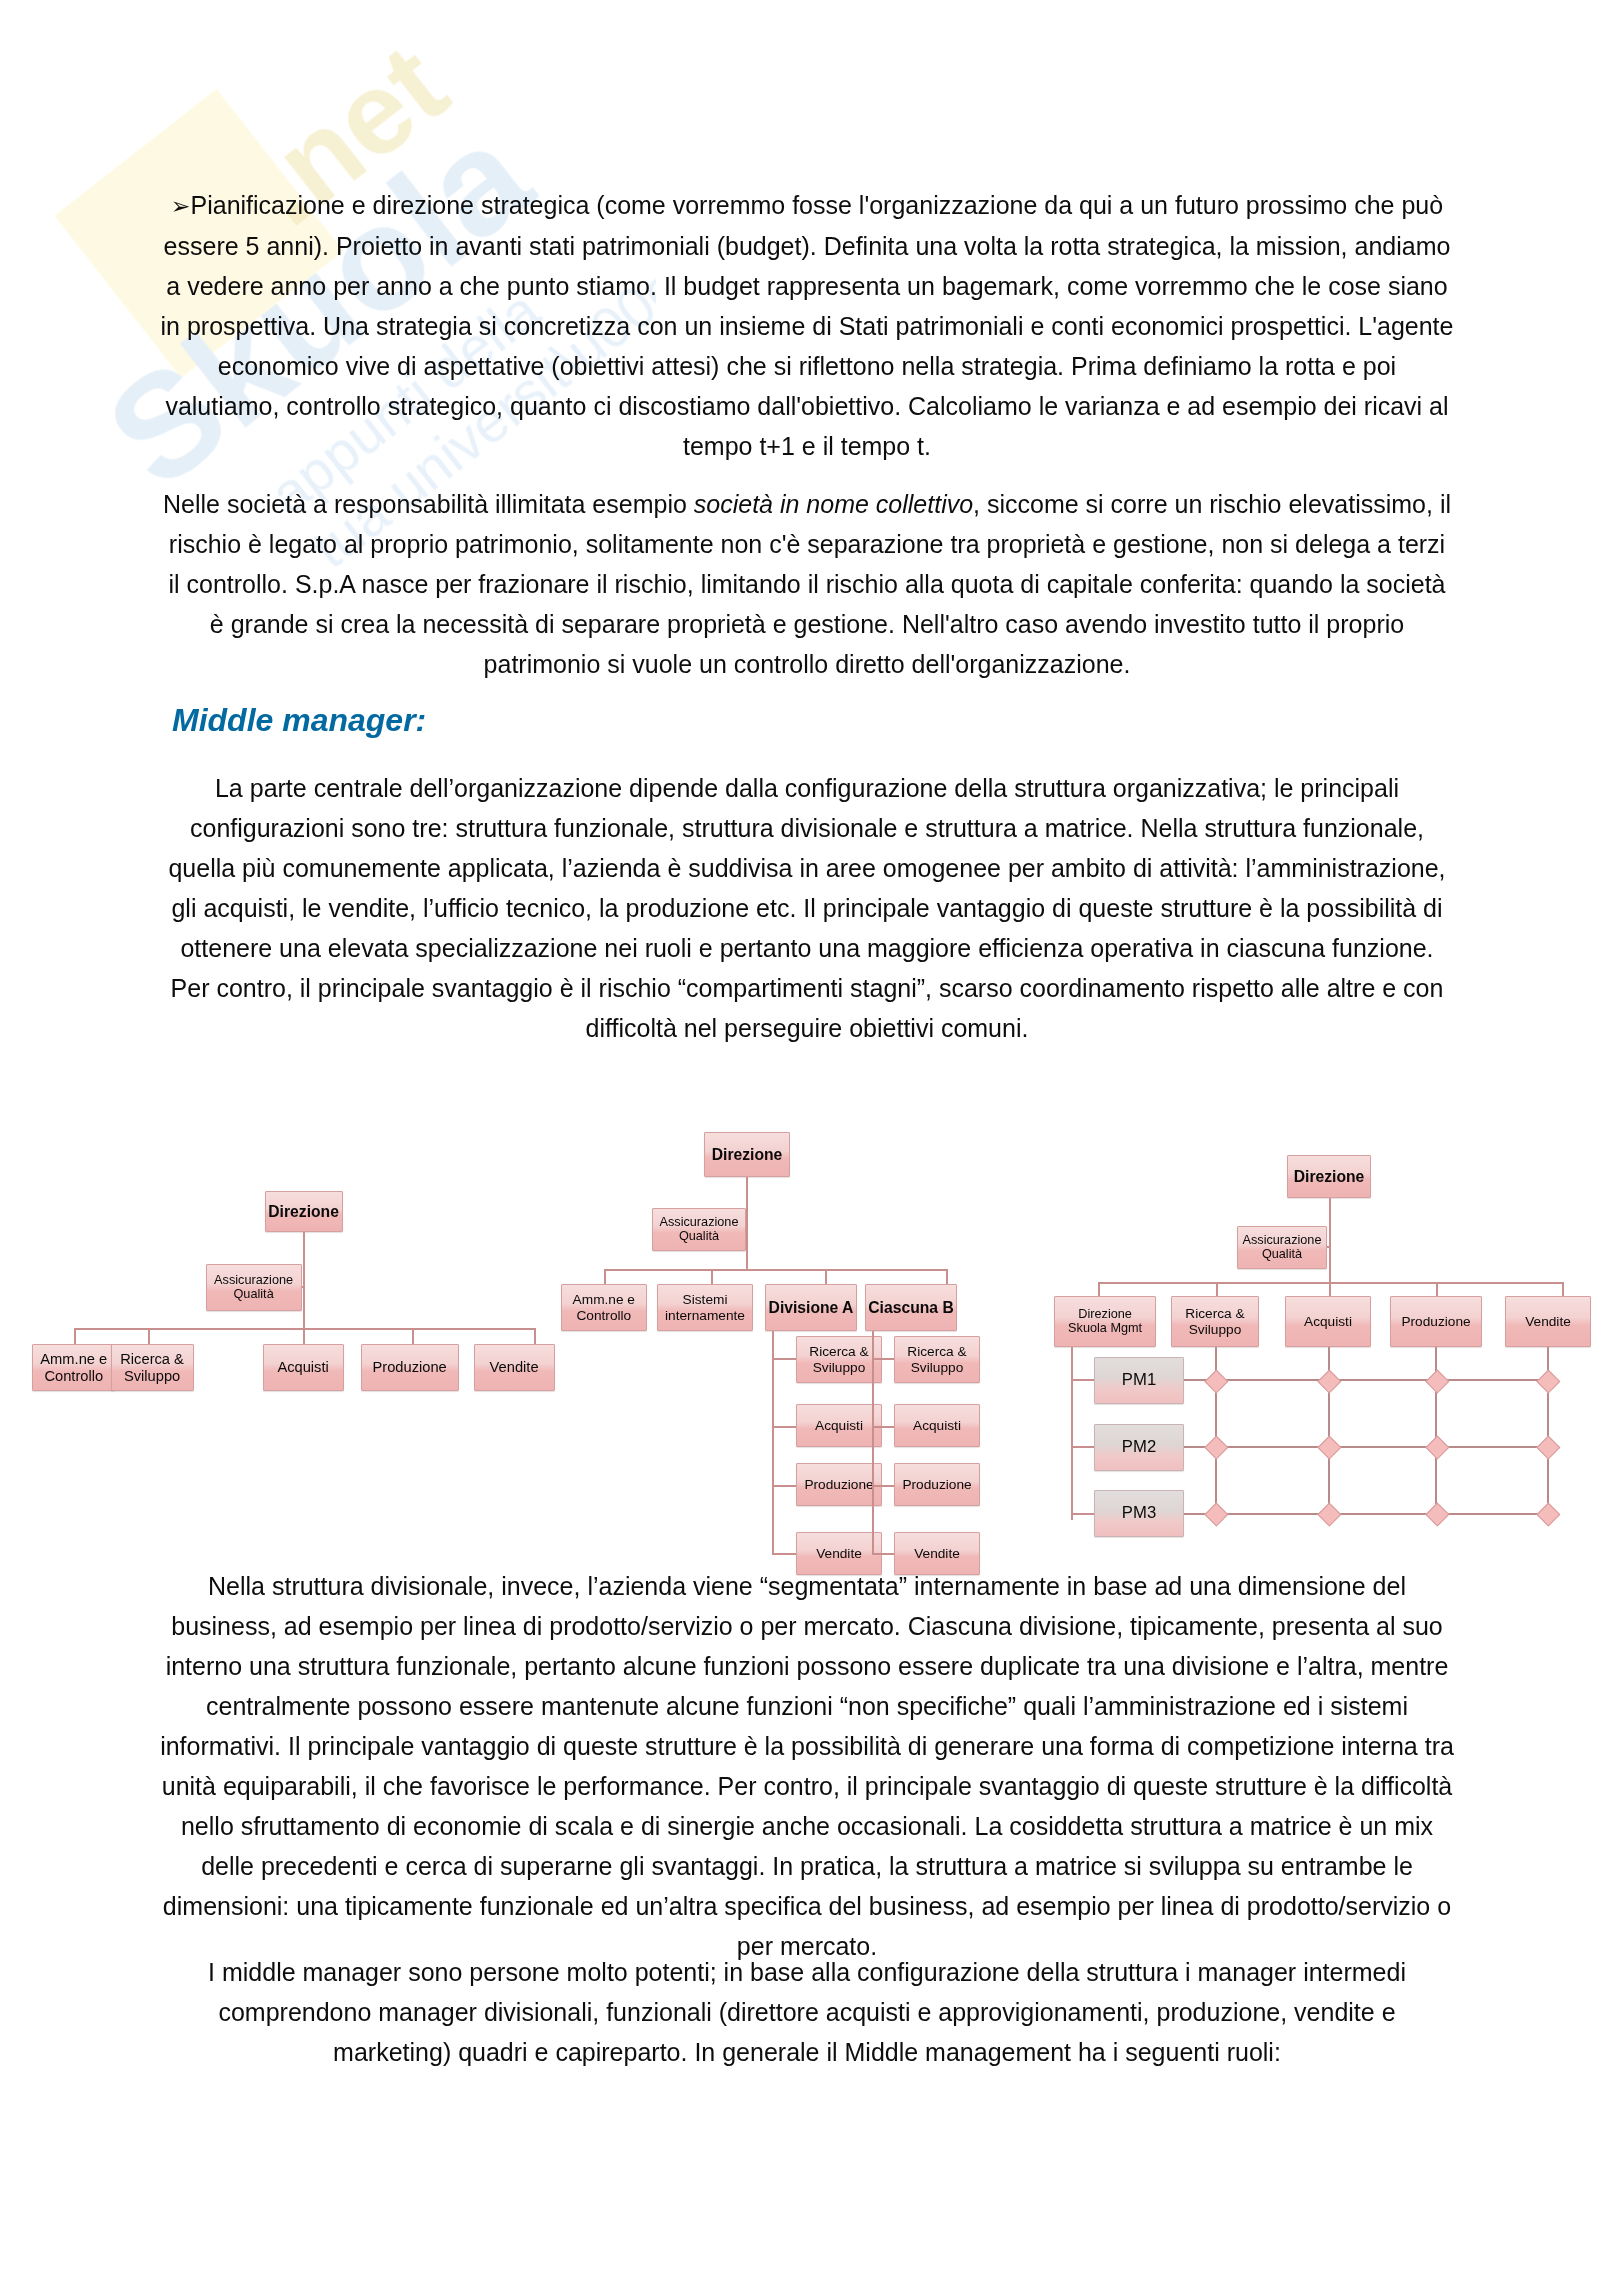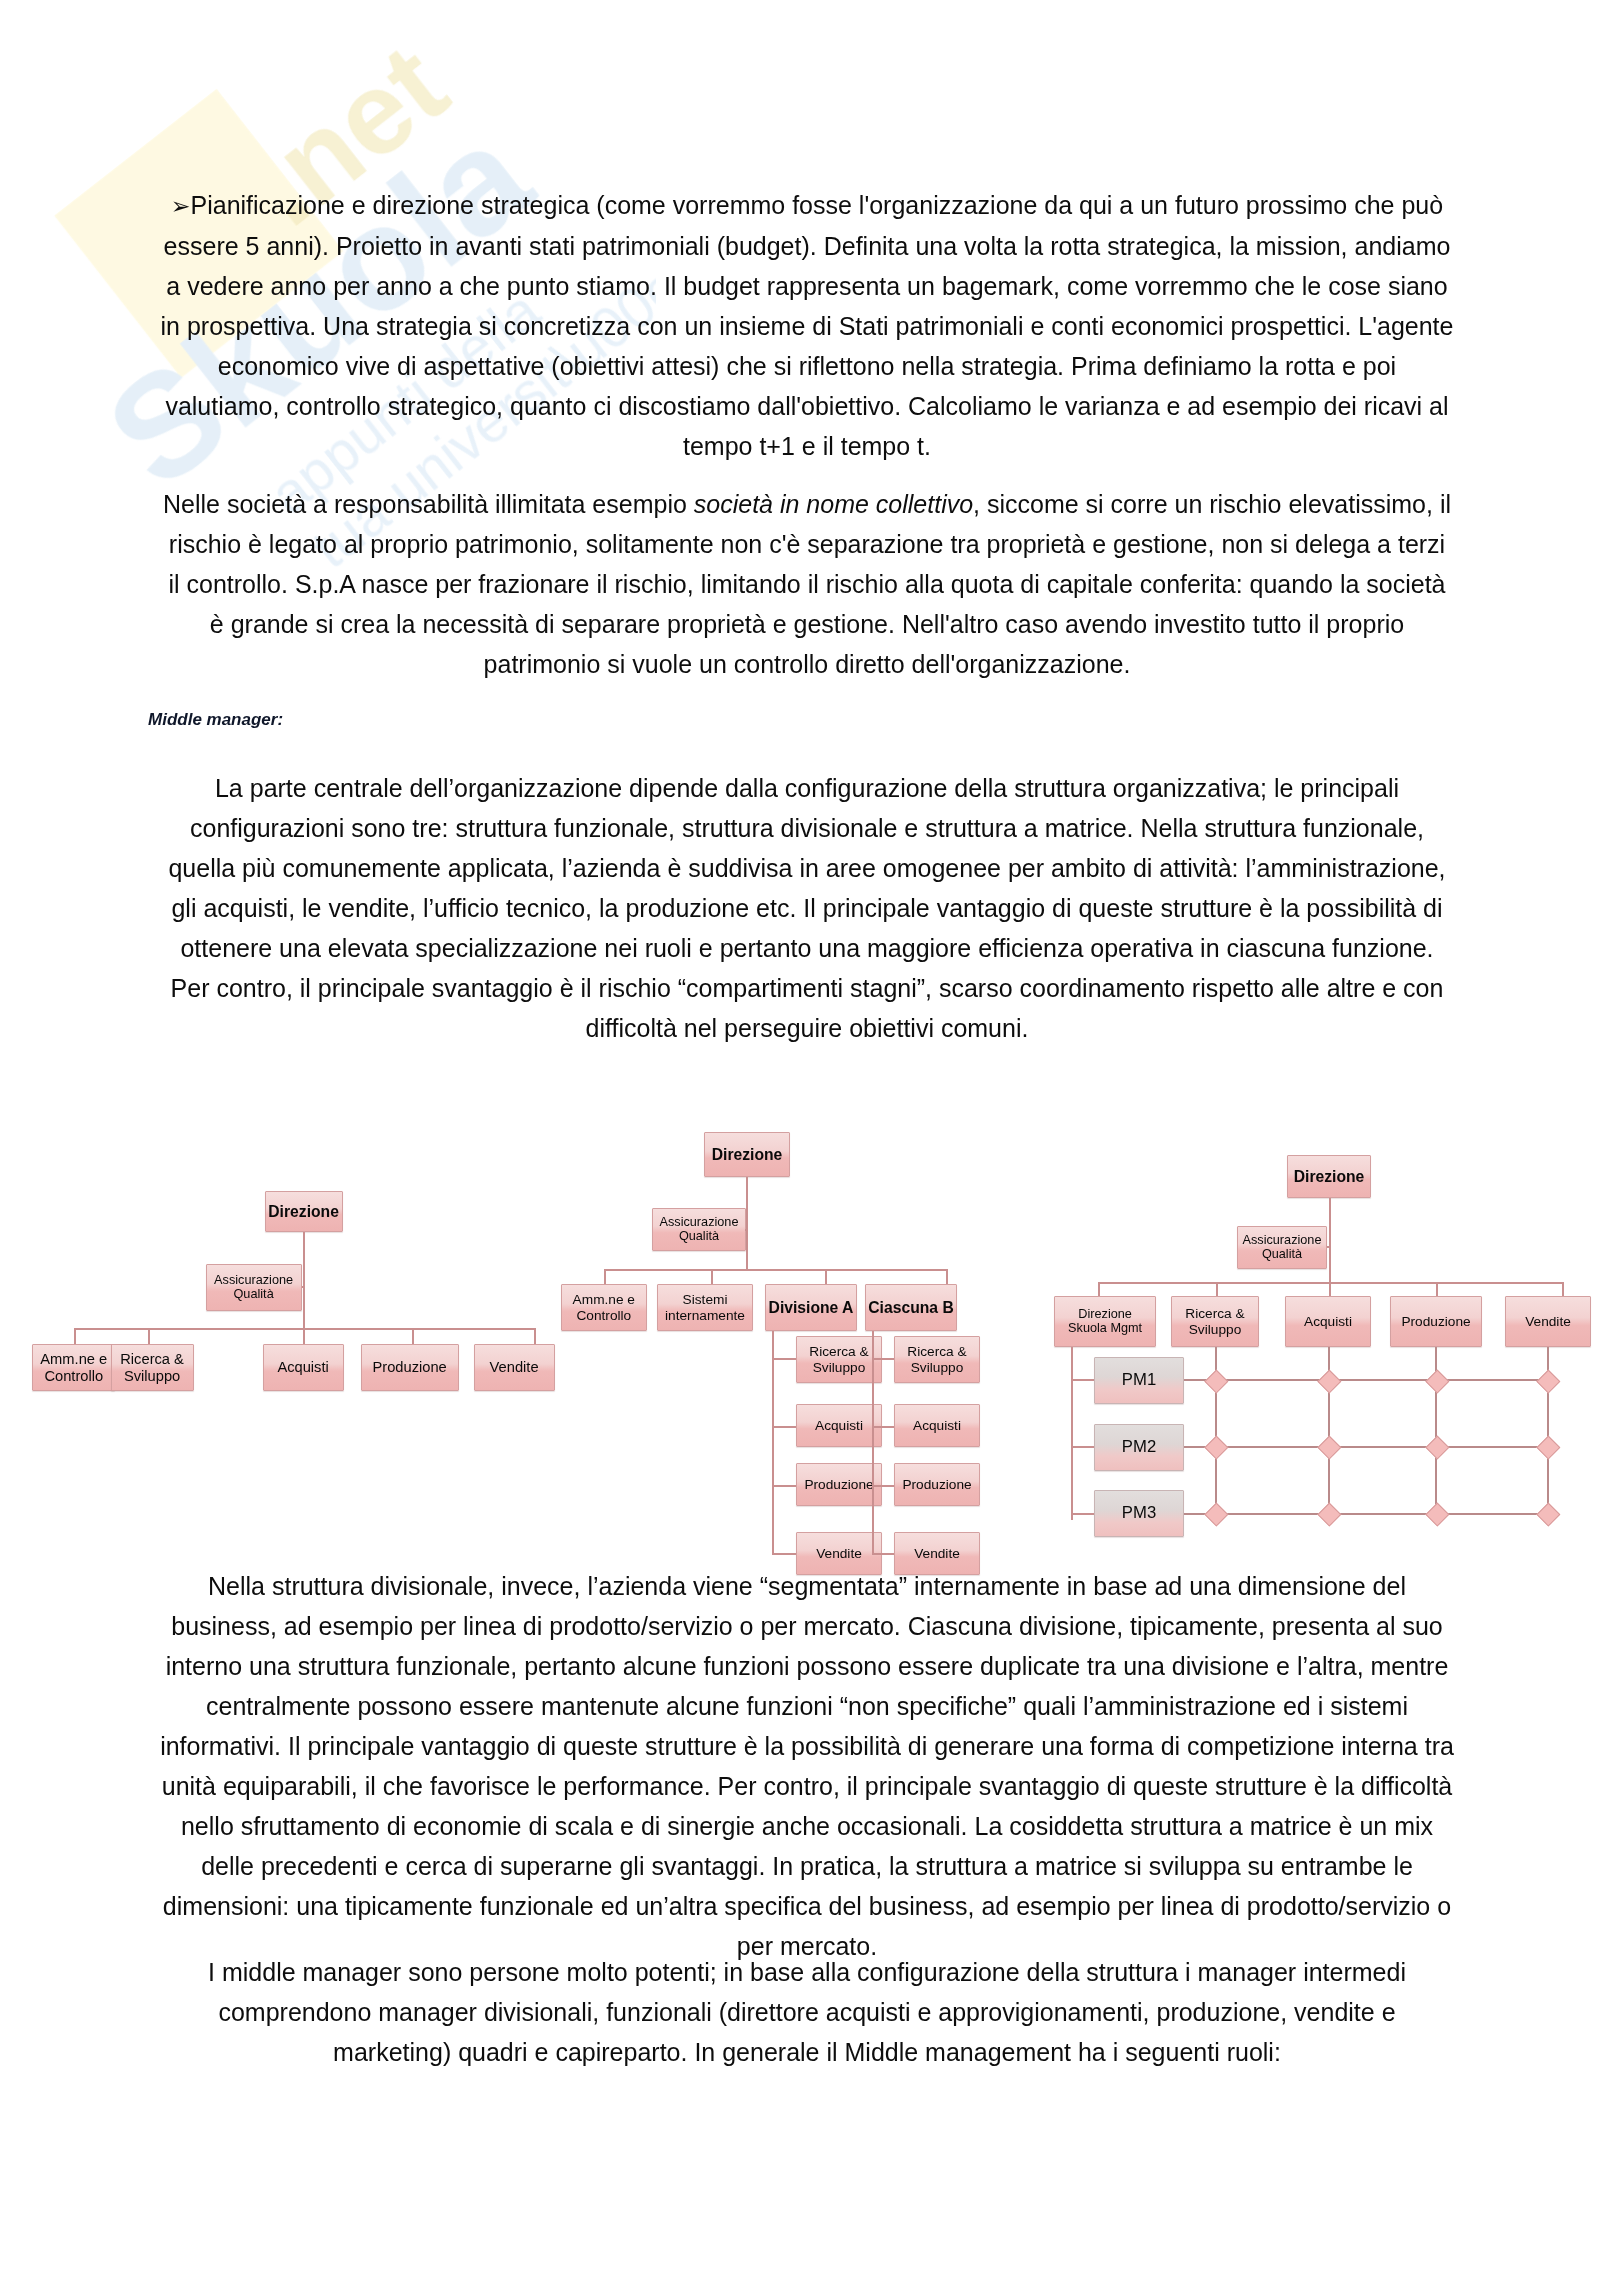--- a/index.html
+++ b/index.html
@@ -47,26 +47,26 @@
   .para b { font-weight: normal; }
   .para i { font-style: italic; }
 
   .bulletmark {
     font-size: 23.5px;
     line-height: 40px;
   }
 
   .heading {
     position: absolute;
-    left: 148px;
-    font-size: 17px;
+    left: 172px;
+    font-size: 32px;
     line-height: 40px;
     font-style: italic;
     font-weight: bold;
-    color: #0f172a;
+    color: #0369a1;
   }
 
   
   .chart {
     position: absolute;
     z-index: 3;
   }
   .node {
     position: absolute;
     box-sizing: border-box;

